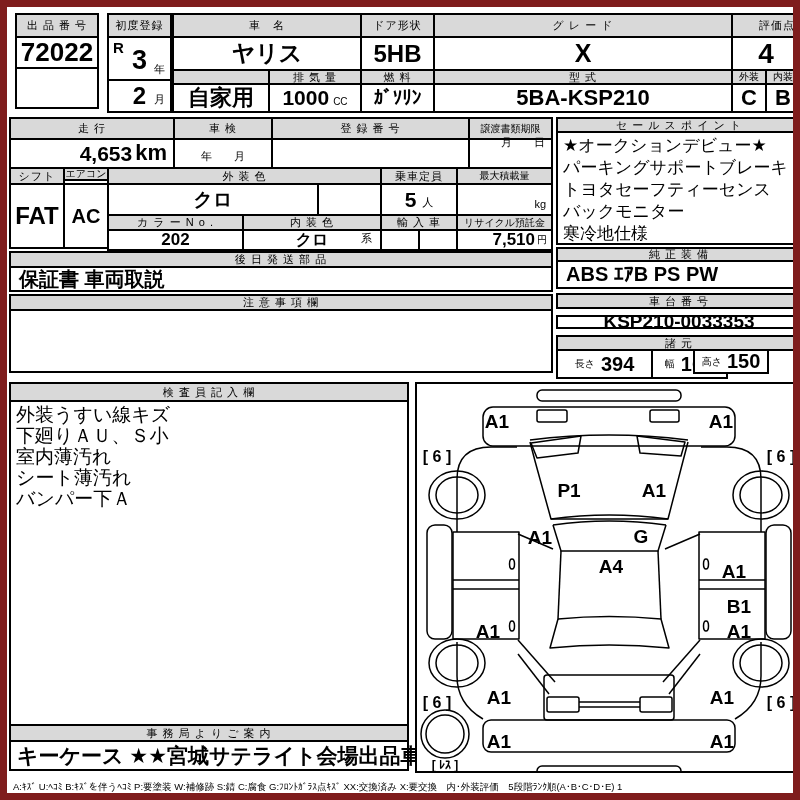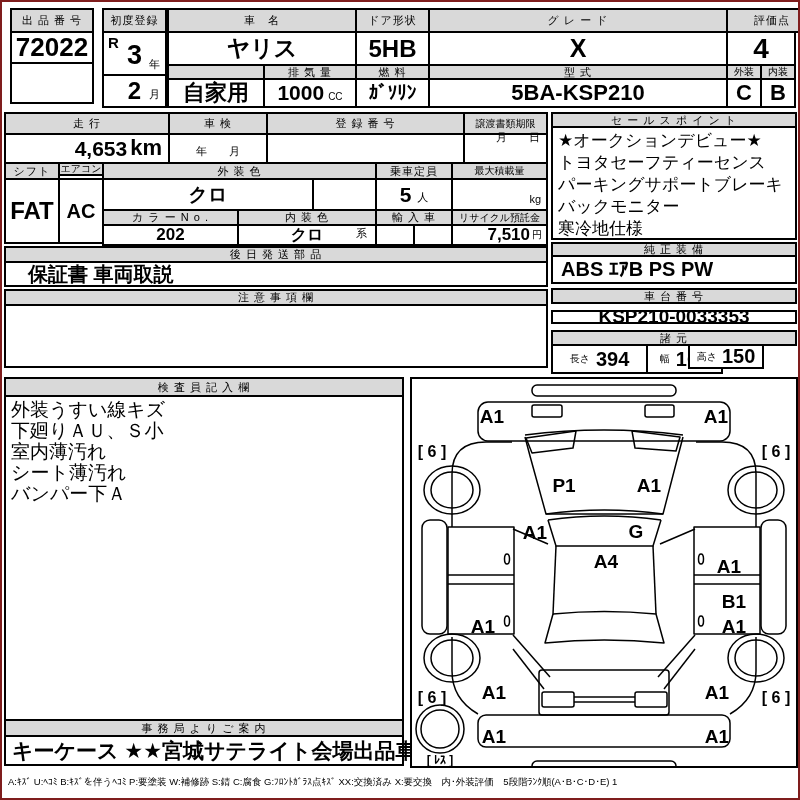--- a/index.html
+++ b/index.html
@@ -1,16 +1,16 @@
 <!DOCTYPE html>
 <html><head>
 <meta charset="utf-8">
 <style>
   html,body{margin:0;padding:0;background:#888;}
-  #sheet{position:relative;width:800px;height:800px;background:#fff;border:2px solid #7f1d1d;
+  #sheet{position:relative;width:800px;height:800px;background:#fff;border:7px solid #7f1d1d;
          box-sizing:border-box;font-family:"Liberation Sans","DejaVu Sans",sans-serif;color:#000;overflow:hidden;}
   .b{position:absolute;box-sizing:border-box;border:2px solid #000;background:#fff;display:flex;align-items:center;justify-content:center;}
   .h{background:#d9d9d9;font-size:11px;letter-spacing:1px;font-weight:normal;}
   .v{font-weight:bold;}
   .left{justify-content:flex-start;}
   .right{justify-content:flex-end;align-items:center;}
   .bottom{align-items:flex-end;}
   .nb{border:none;background:transparent;}
   .lines{flex-direction:column;align-items:flex-start;justify-content:flex-start;padding:2px 5px;}
   .lines div{font-weight:normal;font-size:17px;line-height:22px;white-space:nowrap;}
@@ -105,30 +105,30 @@
   <div class="b h" style="left:373px;top:207px;width:78px;height:17px">輸 入 車</div>
   <div class="b" style="left:373px;top:222px;width:40px;height:22px"></div>
   <div class="b" style="left:411px;top:222px;width:40px;height:22px"></div>
   <div class="b h" style="left:449px;top:207px;width:97px;height:17px;font-size:10px;letter-spacing:0">リサイクル預託金</div>
   <div class="b right" style="left:449px;top:222px;width:97px;height:22px;padding-right:4px">
     <span class="v" style="font-size:17px">7,510</span>
     <span style="font-size:10px;margin-left:2px;align-self:flex-end;margin-bottom:2px">円</span>
   </div>
 
   <div class="b h" style="left:2px;top:244px;width:544px;height:17px">後 日 発 送 部 品</div>
-  <div class="b v left" style="left:2px;top:259px;width:544px;height:26px;font-size:20px;padding-left:22px">保証書 車両取説</div>
+  <div class="b v left" style="left:2px;top:259px;width:544px;height:26px;font-size:20px;padding-left:8px">保証書 車両取説</div>
 
   <div class="b h" style="left:2px;top:287px;width:544px;height:17px">注 意 事 項 欄</div>
   <div class="b" style="left:2px;top:302px;width:544px;height:64px"></div>
 
   <div class="b h" style="left:549px;top:110px;width:246px;height:16px">セ ー ル ス ポ イ ン ト</div>
   <div class="b lines" style="left:549px;top:124px;width:246px;height:114px">
     <div>★オークションデビュー★</div>
+    <div>パーキングサポートブレーキ</div>
     <div>トヨタセーフティーセンス</div>
-    <div>パーキングサポートブレーキ</div>
     <div>バックモニター</div>
     <div>寒冷地仕様</div>
   </div>
   <div class="b h" style="left:549px;top:240px;width:246px;height:15px">純 正 装 備</div>
   <div class="b v left" style="left:549px;top:253px;width:246px;height:29px;font-size:20px;padding-left:8px">ABS ｴｱB PS PW</div>
 
   <div class="b h" style="left:549px;top:286px;width:246px;height:16px">車 台 番 号</div>
   <div class="b v" style="left:549px;top:308px;width:246px;height:14px;font-size:19px">KSP210-0033353</div>
   <div class="b h" style="left:549px;top:328px;width:246px;height:16px">諸 元</div>
   <div class="b" style="left:549px;top:342px;width:97px;height:30px">

